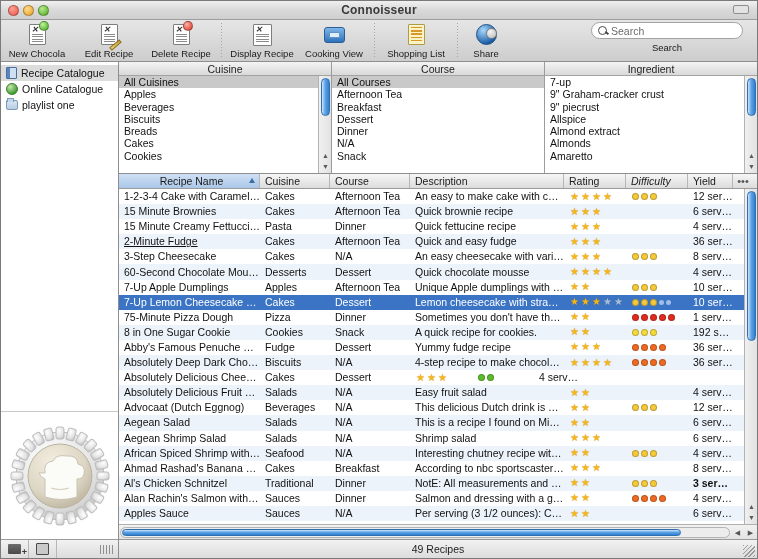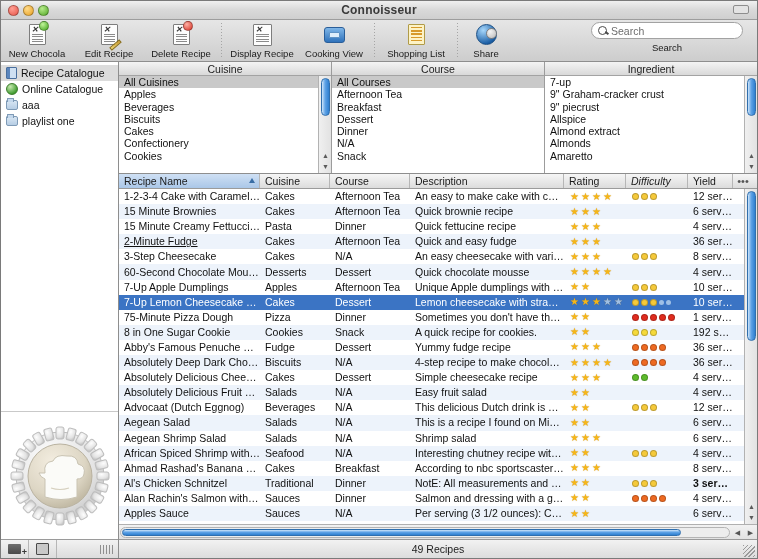--- a/index.html
+++ b/index.html
@@ -164,21 +164,21 @@
          border:1px solid #2f6fae; }
   .vsb .arr { position:absolute; left:2px; width:9px; height:9px; font-size:7px; color:#5a5a5a;
          text-align:center; line-height:9px; }
 
   
   .tablewrap { flex:1; display:flex; flex-direction:column; min-height:0; background:#fff; }
   .thead-row { display:flex; height:15px; flex:none;
          background:linear-gradient(to bottom,#f6f6f6,#dcdcdc); border-bottom:1px solid #9b9b9b; }
   .th { font-size:10.5px; color:#1a1a1a; line-height:15px; padding-left:5px;
         border-right:1px solid #b6b6b6; overflow:hidden; white-space:nowrap; position:relative; flex:none; }
-  .th.sorted { background:linear-gradient(to bottom,#cfe0f4,#aac7e8); }
+  .th.sorted { background:linear-gradient(to bottom,#cfe0f4,#aac7e8);text-align:center; }
   .th .sortarrow { position:absolute; right:4px; top:4px; width:0; height:0;
         border-left:3px solid transparent; border-right:3px solid transparent; border-bottom:5px solid #3a6ea5; }
   .th.last { border-right:none; text-align:center; padding-left:0; color:#555; font-size:11px; }
 
   .tbody { flex:1; display:flex; min-height:0; overflow:hidden; }
   .rows { flex:1; min-width:0; overflow:hidden; }
   .row { display:flex; height:15.1px; align-items:center; }
   .row.alt { background:#edf3fb; }
   .row.sel { background:#3b74c4; color:#fff; }
   .cell { font-size:10.5px; color:#111; padding-left:5px; overflow:hidden; white-space:nowrap;
@@ -316,24 +316,20 @@
 
     <div class="sidebar">
       <div class="side-list" id="side-list">
           <div class="side-item sel">
             <span class="ico-book"></span>
             <span>Recipe Catalogue</span>
           </div>
           <div class="side-item">
             <span class="ico-web"></span>
             <span>Online Catalogue</span>
-          </div>
-          <div class="side-item">
-            <span class="ico-folder"></span>
-            <span>aaa</span>
           </div>
           <div class="side-item">
             <span class="ico-folder"></span>
             <span>playlist one</span>
           </div>
         </div>
       <div class="side-spacer"></div>
       <div class="logo-wrap">
         <svg class="gear" viewBox="0 0 102 102">
           <defs>
@@ -398,22 +394,22 @@
 
       <div class="browsers" id="browsers">
           <div class="bpane">
             <div class="bhead">Cuisine</div>
             <div class="blist">
               <div class="bitems">
                 <div class="bitem sel">All Cuisines</div>
                 <div class="bitem">Apples</div>
                 <div class="bitem">Beverages</div>
                 <div class="bitem">Biscuits</div>
+                <div class="bitem">Breads</div>
                 <div class="bitem">Cakes</div>
-                <div class="bitem">Confectionery</div>
                 <div class="bitem">Cookies</div>
               </div>
               <div class="vsb">
                 <div class="thumb" style="top:2px;height:38px;"></div>
                 <div class="arr" style="bottom:13px;">▲</div>
                 <div class="arr" style="bottom:2px;">▼</div>
               </div>
             </div>
           </div>
           <div class="bpane">
@@ -713,21 +709,20 @@
                   <span class="dot" style="background: rgb(238, 106, 34);"></span>
                   <span class="dot" style="background: rgb(238, 106, 34);"></span>
                   <span class="dot off" style="visibility: hidden;"></span>
                 </div>
                 <div class="cell" style="width: 45px;">36 servin</div>
               </div>
               <div class="row">
                 <div class="cell" style="width: 141px;">Absolutely Delicious Cheesecake</div>
                 <div class="cell" style="width: 70px;">Cakes</div>
                 <div class="cell" style="width: 80px;">Dessert</div>
-                <div class="cell" style="width: 154px;">Simple cheesecake recipe</div>
                 <div class="cell center" style="width: 62px;">
                   <span class="star">★</span>
                   <span class="star">★</span>
                   <span class="star">★</span>
                   <span class="star off" style="visibility: hidden;">★</span>
                   <span class="star off" style="visibility: hidden;">★</span>
                 </div>
                 <div class="cell center" style="width: 62px;">
                   <span class="dot" style="background: rgb(93, 187, 44);"></span>
                   <span class="dot" style="background: rgb(93, 187, 44);"></span>

